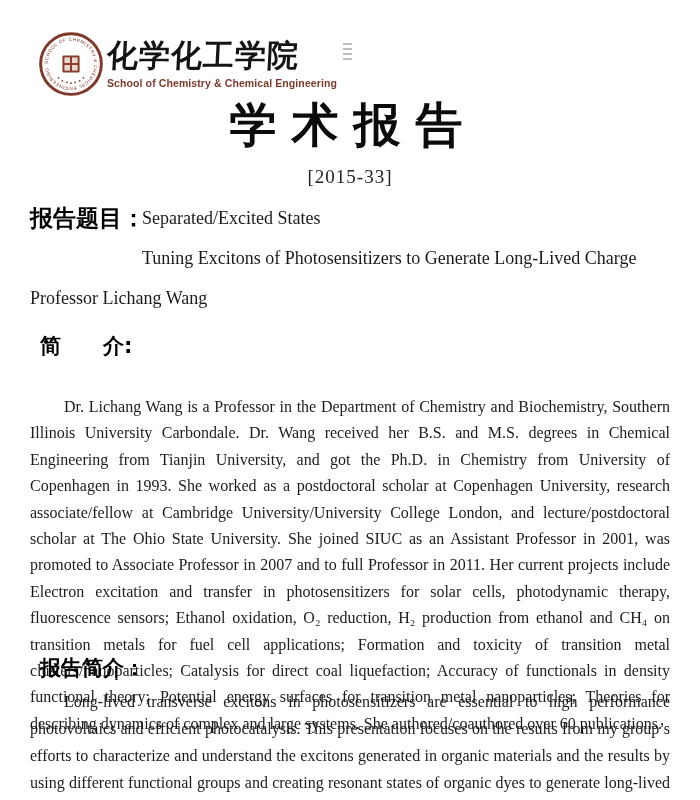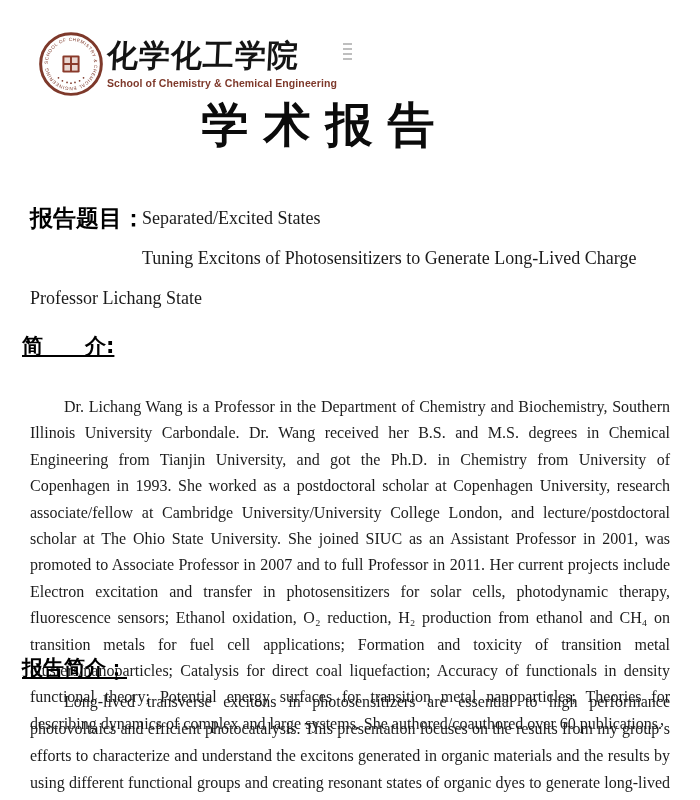--- a/index.html
+++ b/index.html
@@ -36,20 +36,21 @@
   }
 
   
   .main-title {
     position: absolute; top: 98px; left: 0; width: 636px;
     text-align: center;
     font-family: "DejaVu Serif", serif;
     font-weight: 900; font-size: 47px; line-height: 1.15;
     letter-spacing: 15px; text-indent: 15px;
     color: #0b0b0b;
+    padding-left: 28px;
   }
   .issue-number {
     position: absolute; top: 166px; left: 0; width: 700px;
     text-align: center; font-size: 19px; letter-spacing: 1px; color: #222;
   }
 
   
   .fields { position: absolute; top: 198px; left: 30px; width: 640px; }
   .field-row { display: flex; }
   .field-label {
@@ -57,23 +58,23 @@
     font-family: "DejaVu Sans", "Liberation Sans", sans-serif;
     font-weight: bold; font-size: 23px; line-height: 40px; color: #000;
     white-space: nowrap;
     text-align: center;
   }
   .field-value { flex: 1; }
   .field-line { font-size: 18px; line-height: 40px; color: #1a1a1a; }
 
   
   .section-label {
-    position: absolute; left: 22px;
+    position: absolute; left: 40px;
     font-family: "DejaVu Sans", "Liberation Sans", sans-serif;
-    font-weight: bold; font-size: 21px; color: #000; white-space: pre; text-decoration: underline;
+    font-weight: bold; font-size: 21px; color: #000; white-space: pre;
   }
   .label-bio { top: 332px; }
   .label-abstract { top: 654px; }
   .body-paragraph {
     position: absolute; left: 30px; width: 640px; margin: 0;
     font-size: 16px; text-align: justify; color: #1c1c1c;
     text-indent: 34px;
   }
   .para-bio { top: 362px; line-height: 26.4px; margin-top: 32px; }
   .para-abstract { top: 688px; line-height: 27px; }
@@ -108,32 +109,33 @@
       </svg>
     </div>
     <div class="college-block">
       <div class="college-cn">化学化工学院</div>
       <div class="signature-mark"></div>
       <div class="college-en">School of Chemistry &amp; Chemical Engineering</div>
     </div>
   </div>
 
   <div class="main-title">学术报告</div>
+  <div class="issue-number">[2015-33]</div>
 
   <div class="fields">
     <div class="field-row">
       <div class="field-label">报告题目：</div>
       <div class="field-value">
         <div class="field-line">Separated/Excited States</div>
         <div class="field-line">Tuning Excitons of Photosensitizers to Generate Long-Lived Charge</div>
       </div>
     </div>
     <div class="field-row">
       <div class="field-value">
-        <div class="field-line">Professor Lichang State</div>
+        <div class="field-line">Professor Lichang Wang</div>
       </div>
     </div>
   </div>
 
   <div class="section-label label-bio">简　　介:</div>
   <p class="body-paragraph para-bio">Dr. Lichang Wang is a Professor in the Department of Chemistry and Biochemistry, Southern Illinois University Carbondale. Dr. Wang received her B.S. and M.S. degrees in Chemical Engineering from Tianjin University, and got the Ph.D. in Chemistry from University of Copenhagen in 1993. She worked as a postdoctoral scholar at Copenhagen University, research associate/fellow at Cambridge University/University College London, and lecture/postdoctoral scholar at The Ohio State University. She joined SIUC as an Assistant Professor in 2001, was promoted to Associate Professor in 2007 and to full Professor in 2011. Her current projects include Electron excitation and transfer in photosensitizers for solar cells, photodynamic therapy, fluorescence sensors; Ethanol oxidation, O₂ reduction, H₂ production from ethanol and CH₄ on transition metals for fuel cell applications; Formation and toxicity of transition metal clusters/nanoparticles; Catalysis for direct coal liquefaction; Accuracy of functionals in density functional theory; Potential energy surfaces for transition metal nanoparticles; Theories for describing dynamics of complex and large systems. She authored/coauthored over 60 publications.</p>
 
   <div class="section-label label-abstract">报告简介：</div>
   <p class="body-paragraph para-abstract">Long-lived transverse excitons in photosensitizers are essential to high performance photovoltaics and efficient photocatalysis. This presentation focuses on the results from my group’s efforts to characterize and understand the excitons generated in organic materials and the results by using different functional groups and creating resonant states of organic dyes to generate long-lived excited states.</p>
 

